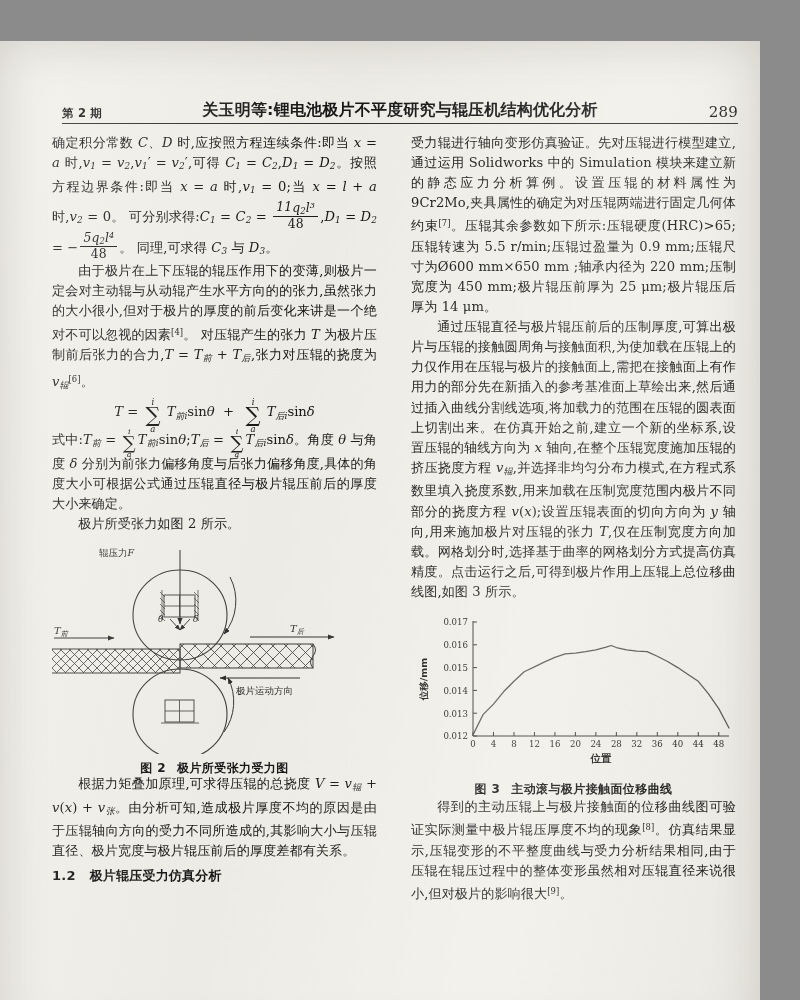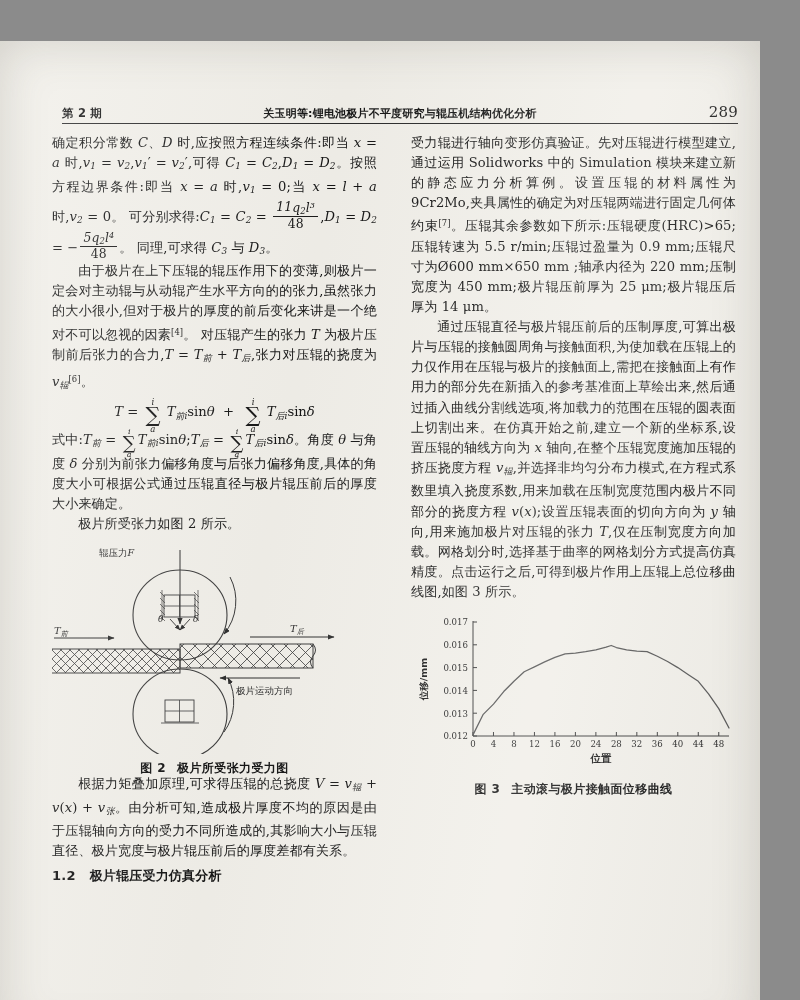--- a/index.html
+++ b/index.html
@@ -51,21 +51,21 @@
     font-family: "DejaVu Sans", "Liberation Sans", sans-serif;
     font-size: 11.5px;
     font-weight: bold;
     letter-spacing: .2px;
     z-index: 5;
   }
   .runhead .rh-center {
     position: absolute;
     left: 0; right: 0;
     text-align: center;
-    font-size: 11px;
+    font-size: 16px;
     font-weight: bold;
   }
   .runhead .rh-right { font-family: "DejaVu Serif","Liberation Serif",serif; font-weight: normal; font-size: 15px; text-align: center;}
   .rule {
     position: absolute;
     left: 62px;
     top: 82px;
     width: 676px;
     height: 0;
     border-top: 1.3px solid #2b2b2b;
@@ -362,20 +362,21 @@
           <text x="307.76" y="135" text-anchor="middle" font-family="DejaVu Serif, serif" font-size="8.6" fill="#232323">48</text>
           <polyline points="62.00,122.86 72.24,102.34 82.48,92.08 92.72,79.54 102.96,69.28 113.20,59.70 123.44,54.92 133.68,49.90 143.92,45.34 154.16,41.92 164.40,41.01 174.64,39.64 184.88,37.82 195.12,35.08 200.24,33.48 205.36,35.54 215.60,37.82 225.84,39.18 236.08,39.64 246.32,44.20 256.56,49.44 266.80,55.60 277.04,62.44 287.28,69.28 297.52,81.82 307.76,96.64 318.00,116.02" fill="none" stroke="#555" stroke-width="1.25" stroke-linejoin="round" stroke-linecap="round"></polyline>
           <text x="190" y="150" text-anchor="middle" font-family="DejaVu Sans, sans-serif" font-size="10.5" font-weight="bold" fill="#1c1c1c">位置</text>
           <text x="0" y="0" text-anchor="middle" font-family="DejaVu Sans, sans-serif" font-size="9.5" font-weight="bold" fill="#1c1c1c" transform="translate(16,67) rotate(-90)">位移/mm</text>
         </svg>
       <div class="figcap blur">
         <span class="cn">图 3</span><span>主动滚与极片接触面位移曲线</span>
       </div>
     </div>
 
+    <p class="body indent blur">得到的主动压辊上与极片接触面的位移曲线图可验证实际测量中极片辊压厚度不均的现象<sup class="ref">[8]</sup>。仿真结果显示,压辊变形的不平整度曲线与受力分析结果相同,由于压辊在辊压过程中的整体变形虽然相对压辊直径来说很小,但对极片的影响很大<sup class="ref">[9]</sup>。</p>
   </div>
 
   <div class="footer-left blur">万方数据</div>
   <div class="footer-right">
     <span class="blur">http://www.nwpu-jo</span><span class="wm">lidianshijie</span><span class="blur">.c</span>
   </div>
 
 </div>
 
 </body></html>

